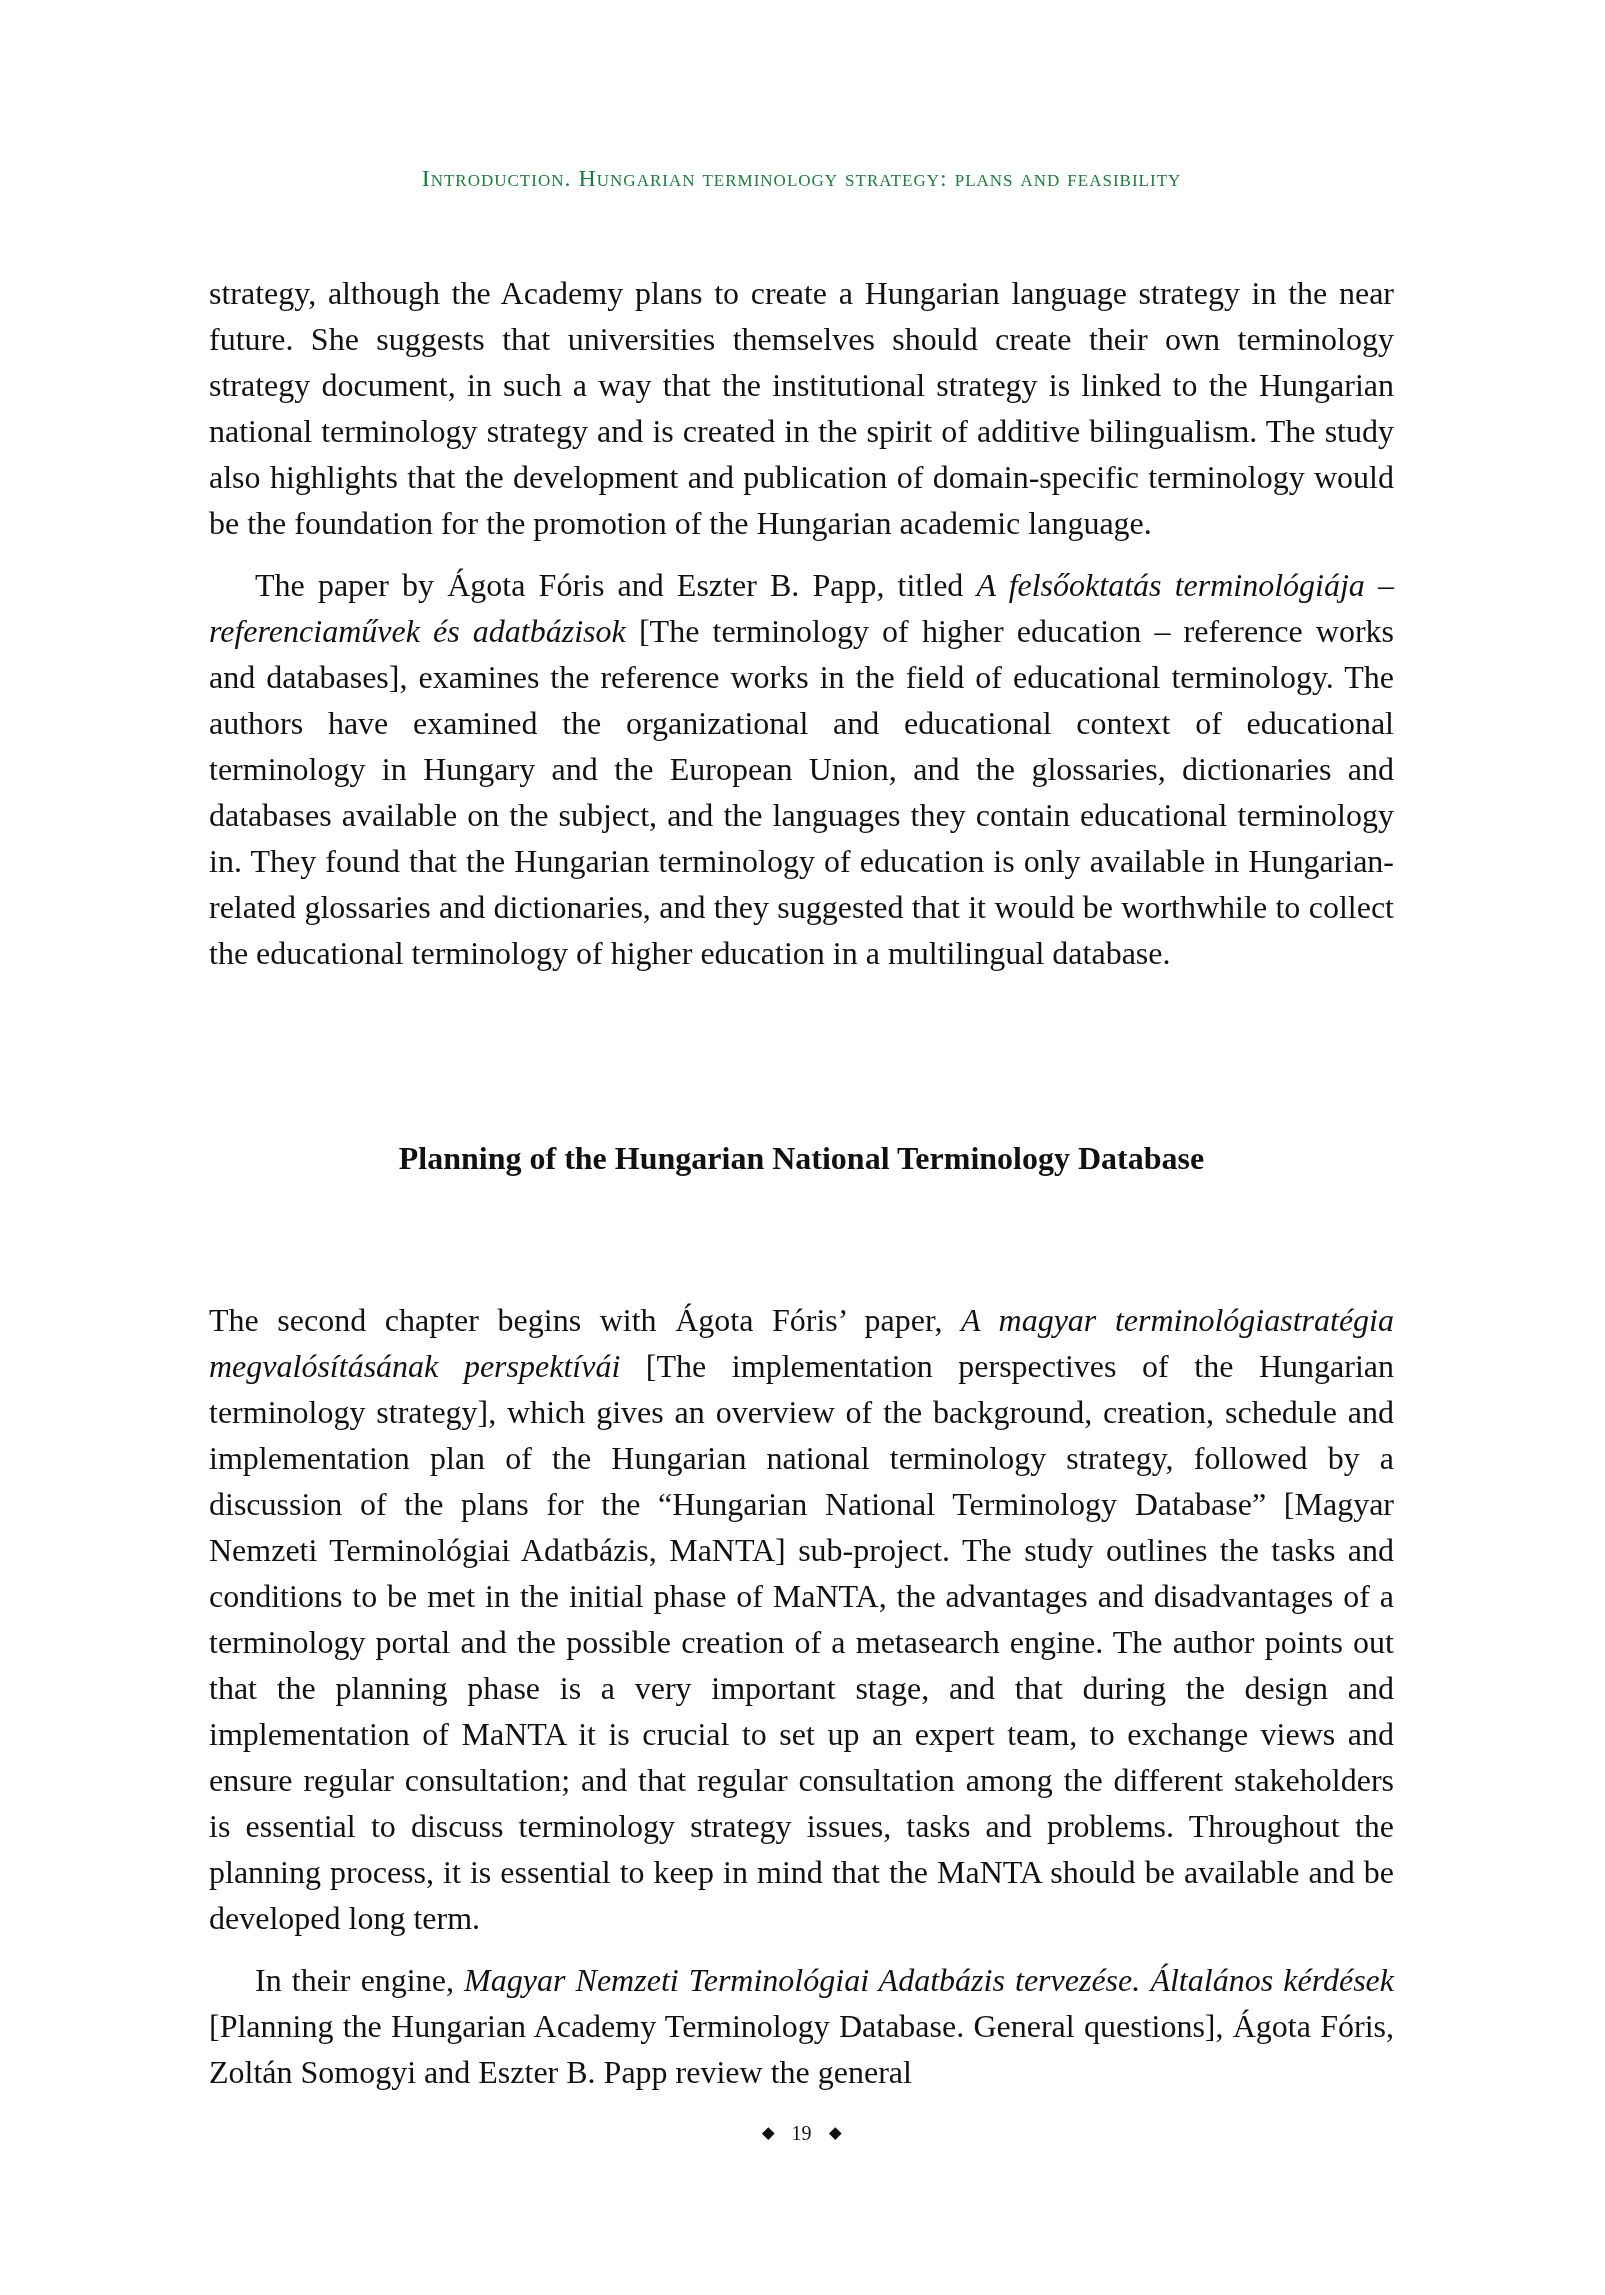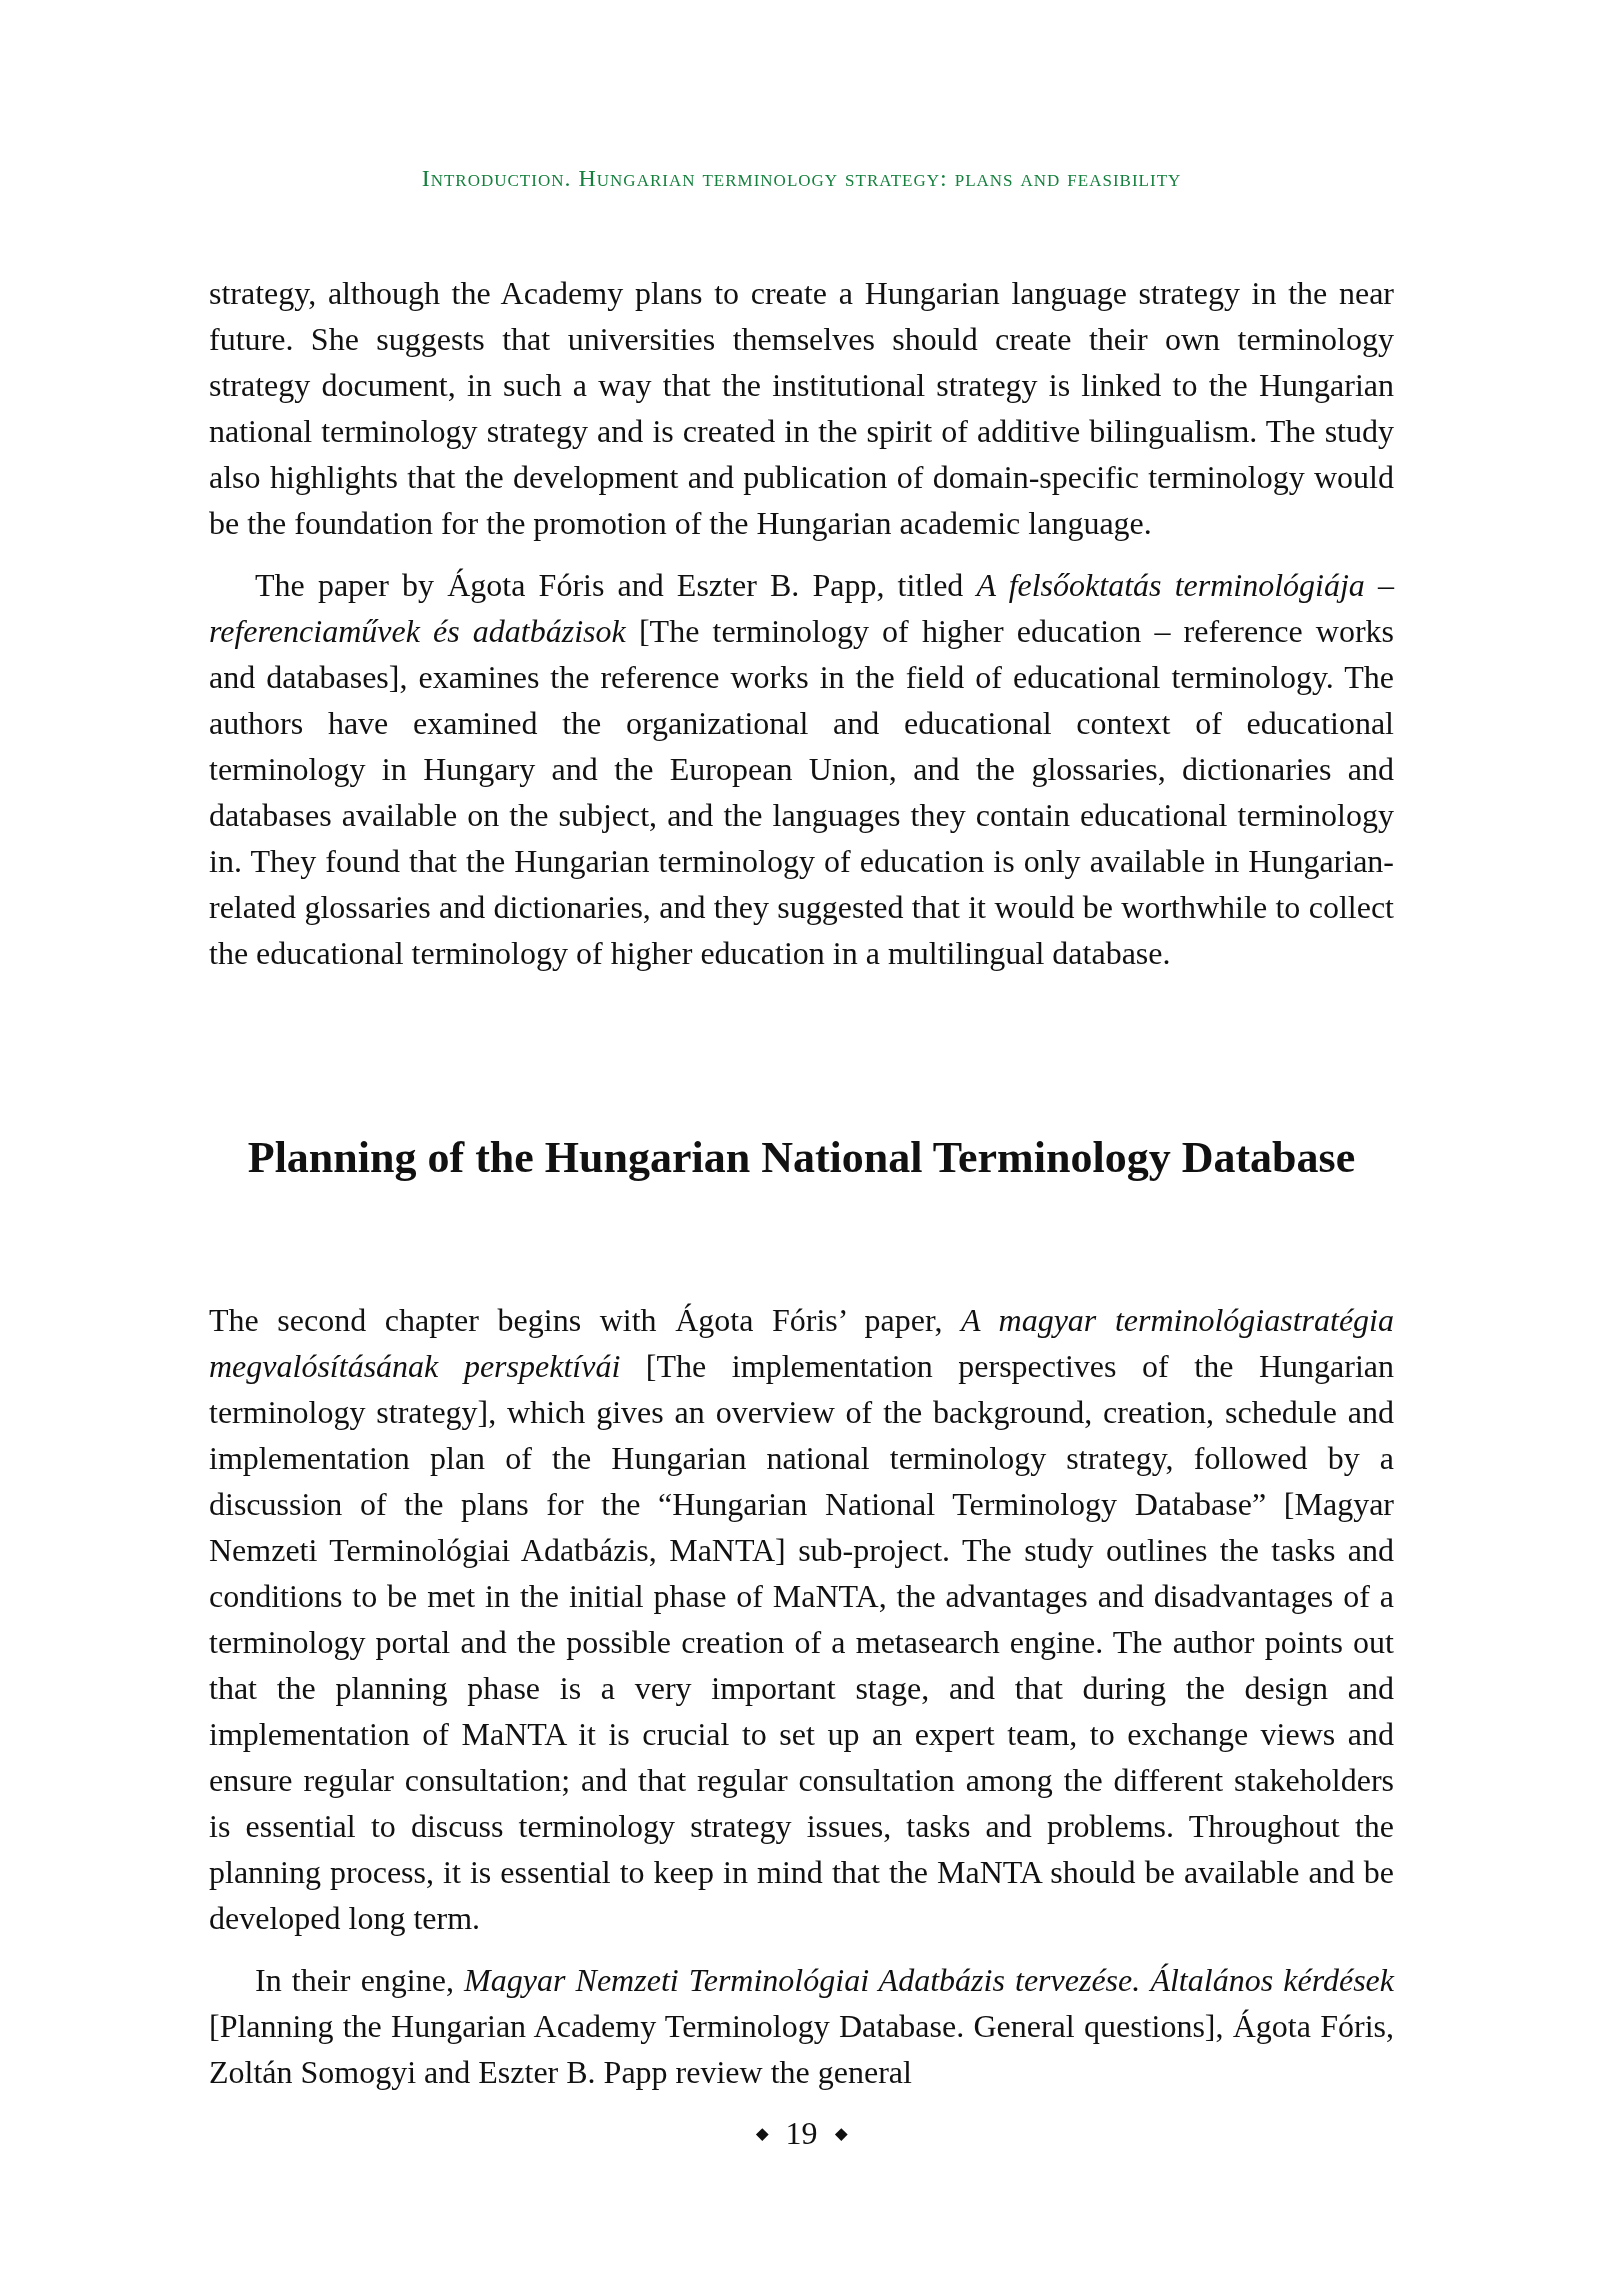--- a/index.html
+++ b/index.html
@@ -50,32 +50,32 @@
   .body-text i {
     font-style: italic;
   }
   #block-1 { top: 254px; }
   .section-heading {
     position: absolute;
     top: 1135px;
     left: 0;
     width: 1217px;
     text-align: center;
-    font-size: 44px;
+    font-size: 32px;
     font-weight: bold;
     line-height: 46px;
   }
   #block-2 { top: 1281px; }
   .page-number {
     position: absolute;
     top: 2112px;
     left: 0;
     width: 1217px;
     text-align: center;
-    font-size: 32px;
+    font-size: 20px;
     line-height: 43px;
   }
   .page-number .dot {
     display: inline-block;
     width: 8.6px;
     height: 8.6px;
     background: #111;
     transform: rotate(45deg);
     vertical-align: middle;
     margin: 0 19px;

